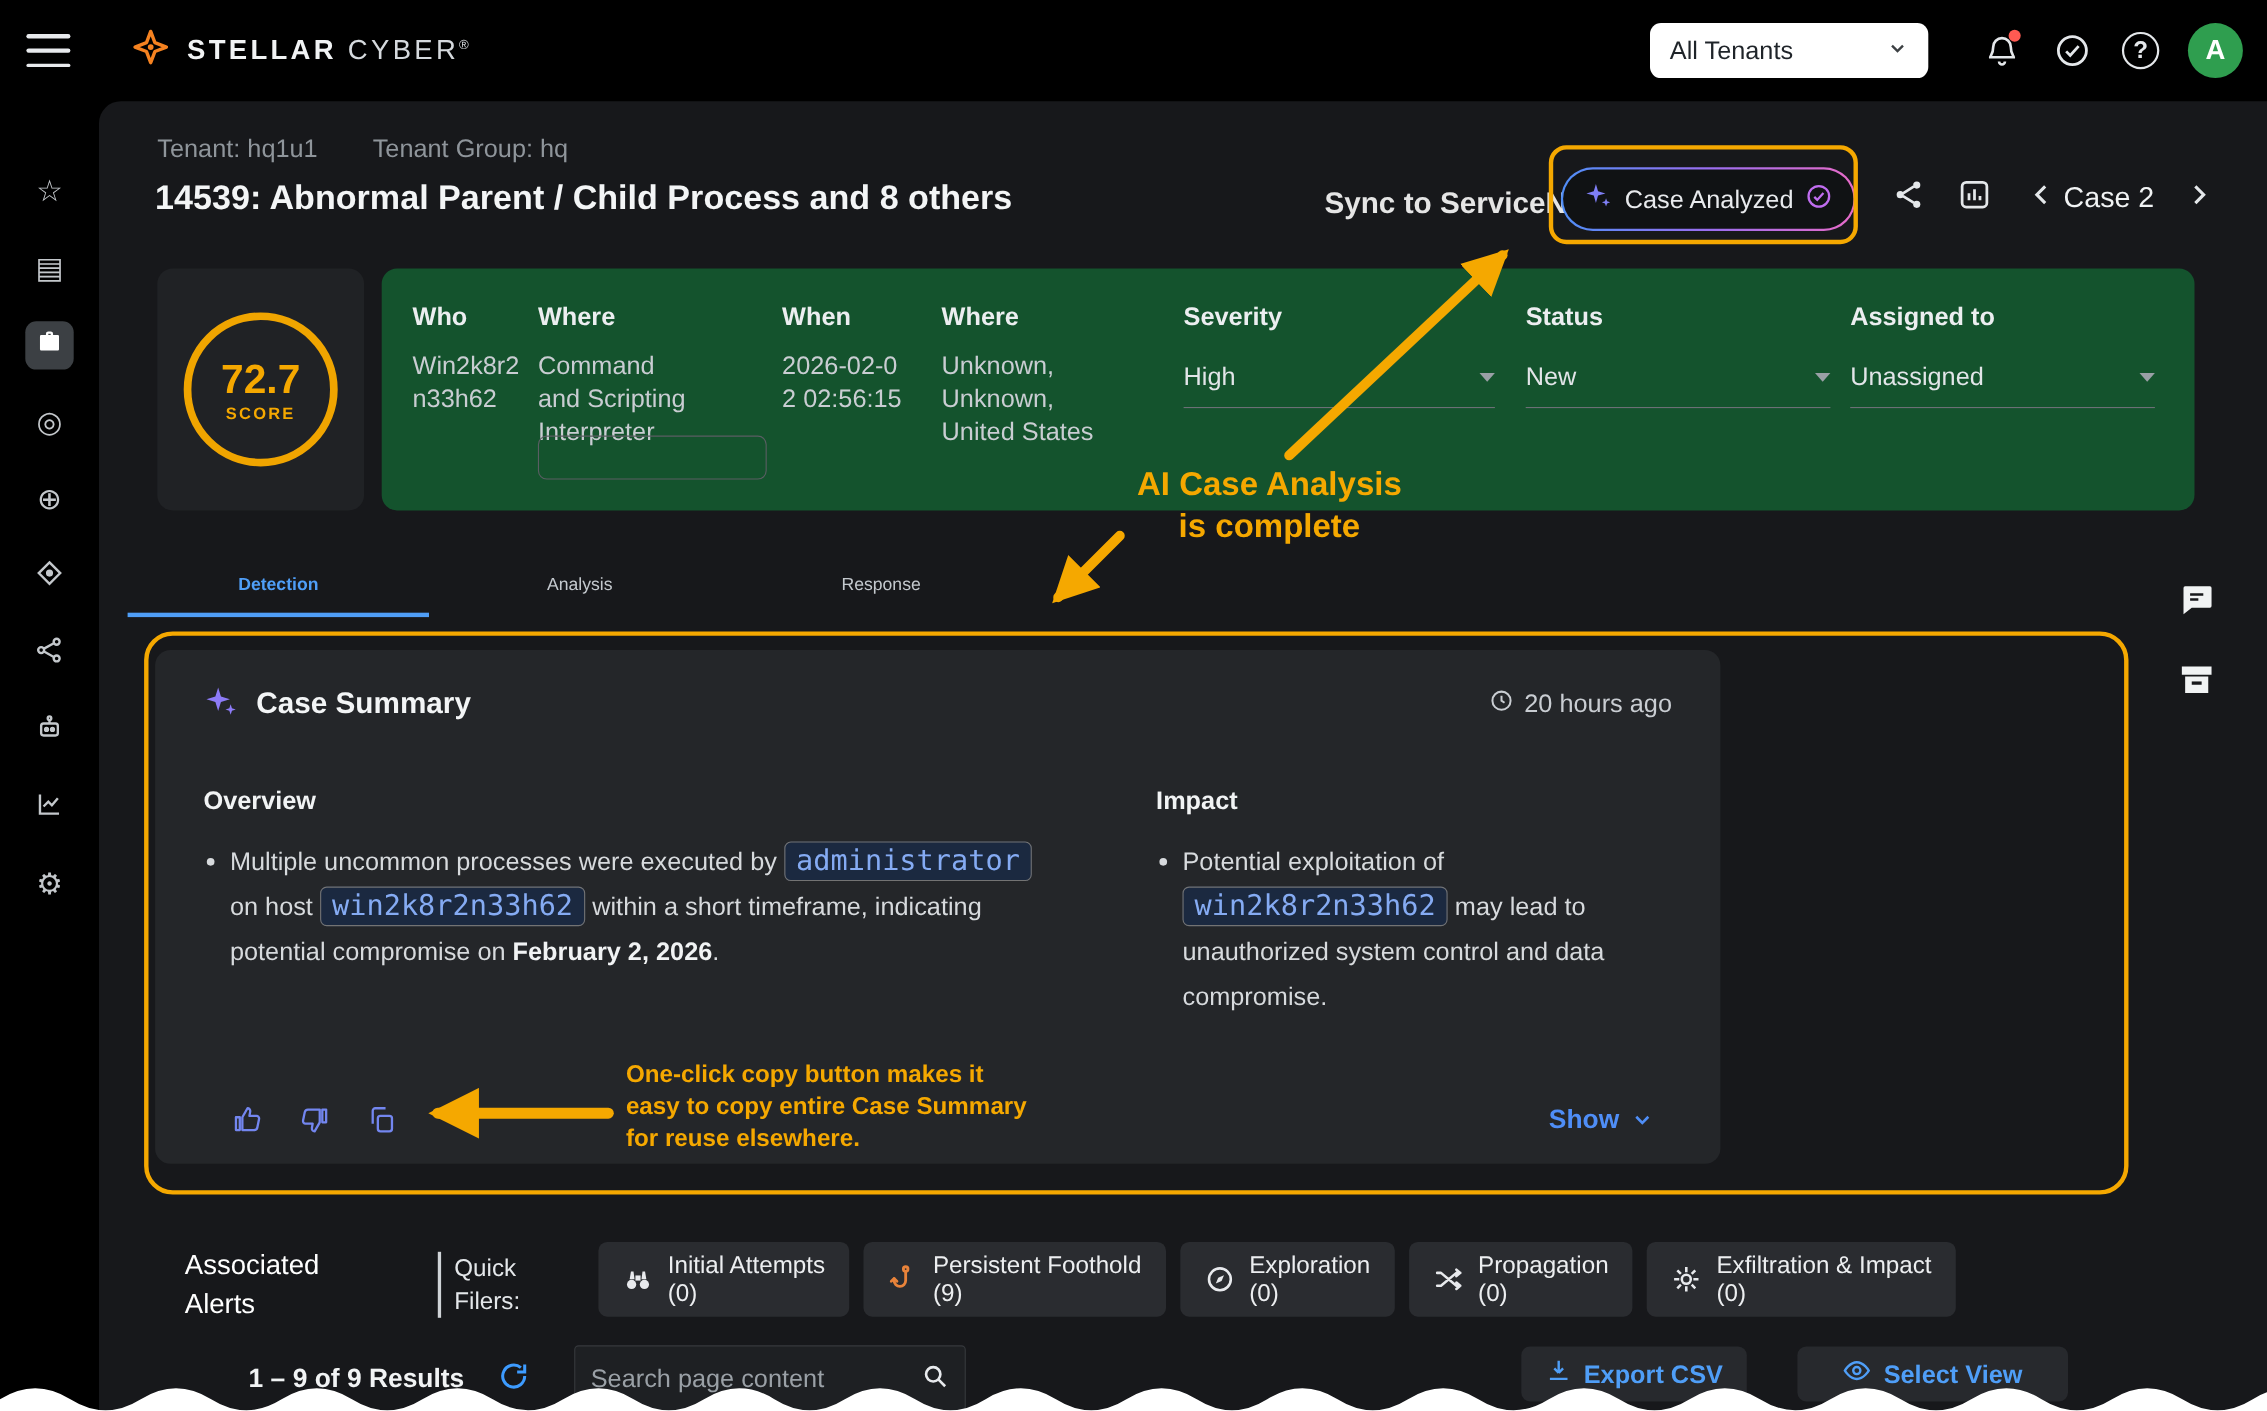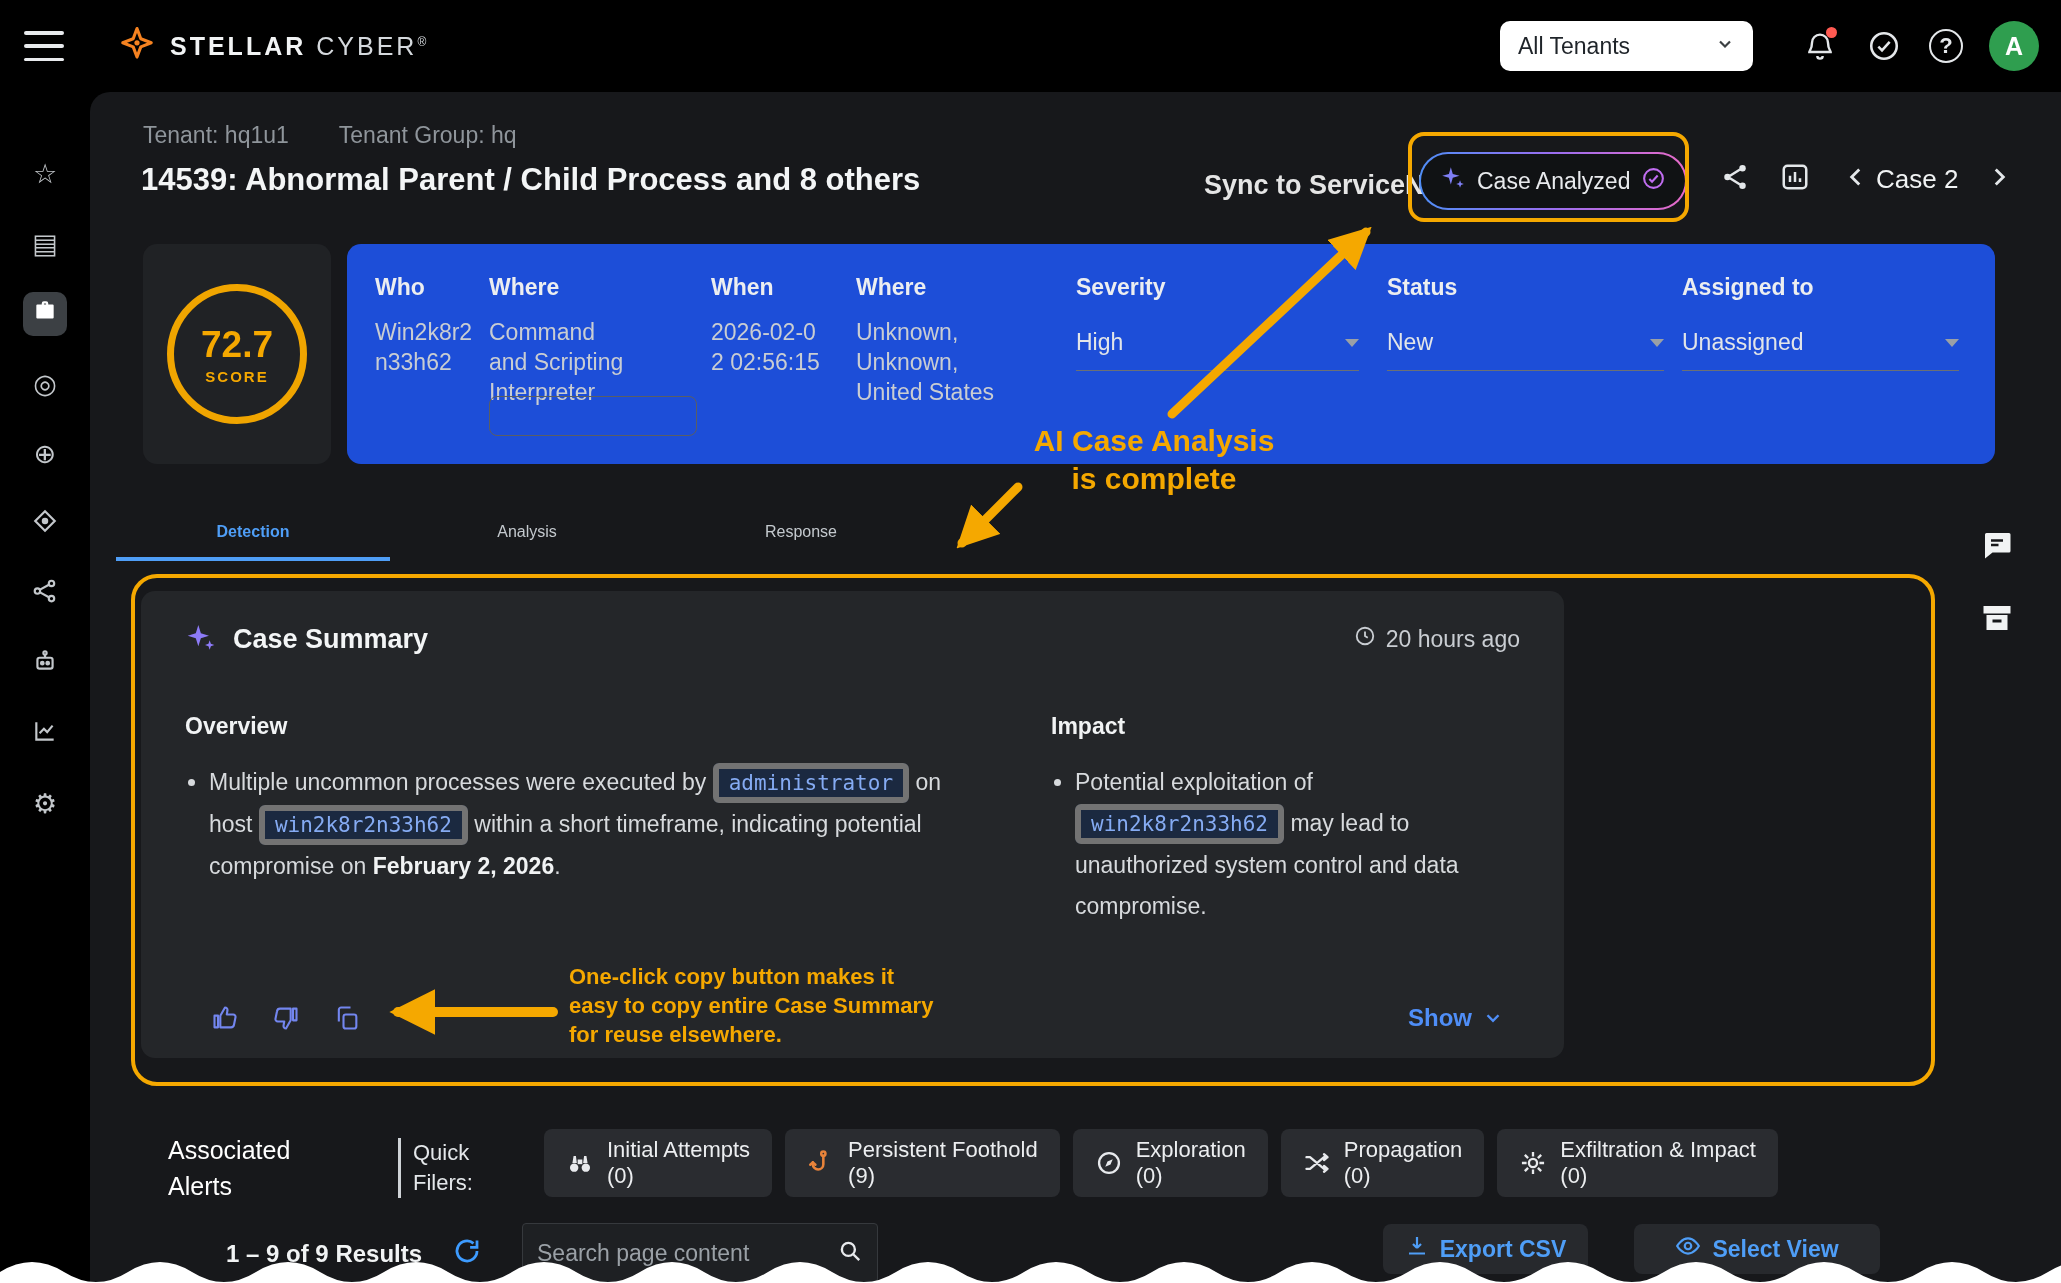--- a/index.html
+++ b/index.html
@@ -35,42 +35,42 @@
   .sync-link { left:1114px; top:78px; font-size:27px; font-weight:600; color:#e5e5e5; cursor:pointer; }
   .case-analyzed { left:1329px; top:60px; border-radius:30px; padding:2px; background:linear-gradient(90deg,#4f8ef7,#9a6ef0,#e86bc8); cursor:pointer; }
   .case-analyzed-inner { border-radius:28px; background:#101214; display:flex; align-items:center; gap:11px; padding:0 19px; height:54px; font-size:23px; color:#e8eaed; }
   .hdr-icon { color:#e4e7ea; cursor:pointer; }
   .case-nav-label { left:1786px; top:72px; font-size:26px; color:#f1f3f4; }
   
   .score-card { left:53px; top:152px; width:188px; height:220px; background:#202225; border-radius:14px; display:flex; align-items:center; justify-content:center; }
   .score-ring { width:140px; height:140px; border:7px solid #f0a500; border-radius:50%; display:flex; flex-direction:column; align-items:center; justify-content:center; }
   .score-val { font-size:37px; font-weight:700; color:#f5a800; }
   .score-lab { font-size:15px; font-weight:700; color:#f5a800; letter-spacing:2px; margin-top:2px; }
-  .info-card { left:257px; top:152px; width:1648px; height:220px; background:#1d4ed8; border-radius:14px; }
+  .info-card { left:257px; top:152px; width:1648px; height:220px; background:#14532d; border-radius:14px; }
   .col { position:absolute; top:30px; }
   .col .lab { font-size:23px; font-weight:600; color:#eceef0; }
   .col .val { margin-top:16px; font-size:23px; color:#c9cdd2; line-height:30px; }
   .break { word-break:break-all; }
   .dd { display:flex; align-items:center; justify-content:space-between; border-bottom:1px solid #6b7075; padding-bottom:14px; margin-top:28px; font-size:23px; color:#e2e5e8; cursor:pointer; }
   .dd-chev { width:0; height:0; border-left:7px solid transparent; border-right:7px solid transparent; border-top:8px solid #9aa0a6; }
   .what-input { position:absolute; left:142px; top:152px; width:208px; height:40px; border:1px solid #5a5e63; border-radius:8px; background:transparent; }
   
   .tabs { left:26px; top:415px; display:flex; }
   .tab { width:274px; height:54px; display:flex; align-items:center; justify-content:center; font-size:16px; color:#c4c9ce; cursor:pointer; border-bottom:4px solid transparent; }
   .tab.active { color:#4f9ef7; font-weight:600; border-bottom-color:#4f9ef7; }
   
   .summary-card { left:51px; top:499px; width:1423px; height:467px; background:#242629; border-radius:14px; padding:30px 44px; }
   .sum-head { display:flex; align-items:center; }
   .sum-title { font-size:27px; font-weight:700; color:#f3f5f6; margin-left:16px; }
   .sum-time { margin-left:auto; display:flex; align-items:center; gap:10px; font-size:23px; color:#c9cdd2; }
   .sum-cols { display:grid; grid-template-columns:760px 1fr; column-gap:106px; margin-top:56px; }
   .sum-col h4 { font-size:23px; font-weight:700; color:#f1f3f4; }
   .sum-col ul { margin-top:22px; padding-left:24px; }
   .sum-col li { font-size:23px; line-height:41px; color:#d7dadd; }
-  .code-chip { background:#1b2940; color:#85abf3; border:6px solid #737373; border-radius:6px; padding:2px 10px; font-family:"DejaVu Sans Mono","Liberation Mono",monospace; font-size:21px; white-space:nowrap; }
+  .code-chip { background:#1b2940; color:#85abf3; border:1px solid #737373; border-radius:6px; padding:2px 10px; font-family:"DejaVu Sans Mono","Liberation Mono",monospace; font-size:26px; white-space:nowrap; }
   .strong { font-weight:700; color:#f1f3f4; }
   .sum-foot { position:absolute; left:70px; right:60px; bottom:26px; display:flex; align-items:center; gap:33px; }
   .fb-icon { color:#7386ef; cursor:pointer; display:flex; }
   .show-btn { margin-left:auto; display:flex; align-items:center; gap:10px; color:#4f8ef7; font-size:24px; font-weight:600; cursor:pointer; }
   
   .edge-tool { left:1889px; color:#f1f3f4; cursor:pointer; }
   
   .alerts-title { left:78px; top:1040px; width:160px; font-size:25px; font-weight:500; line-height:36px; color:#fff; }
   .quick-filters { left:308px; top:1046px; width:106px; border-left:3px solid #cfd3d7; padding-left:12px; font-size:22px; line-height:30px; color:#e4e7ea; }
   .chips { left:454px; top:1037px; display:flex; gap:13px; }

